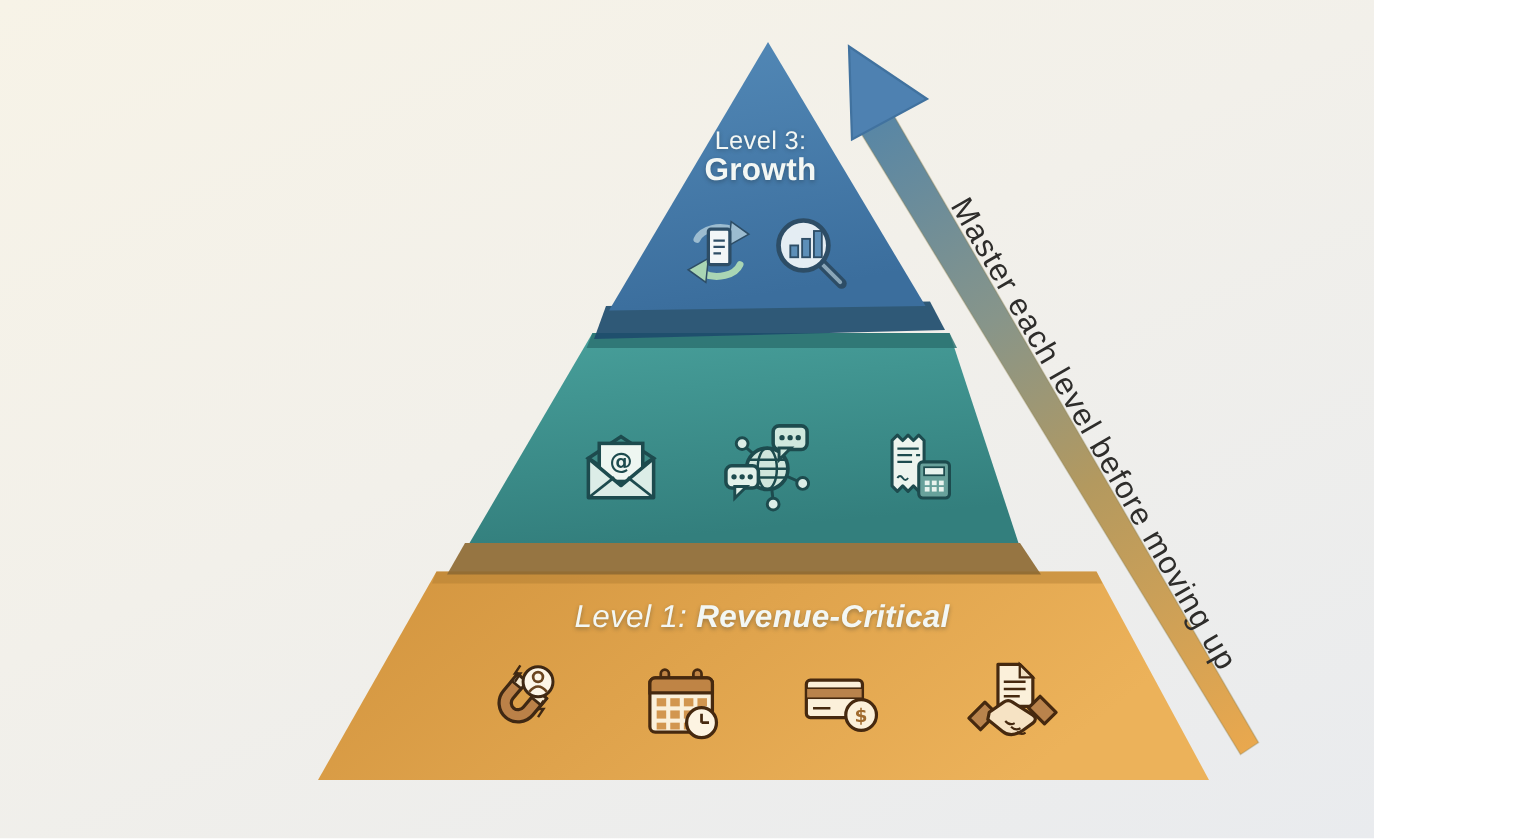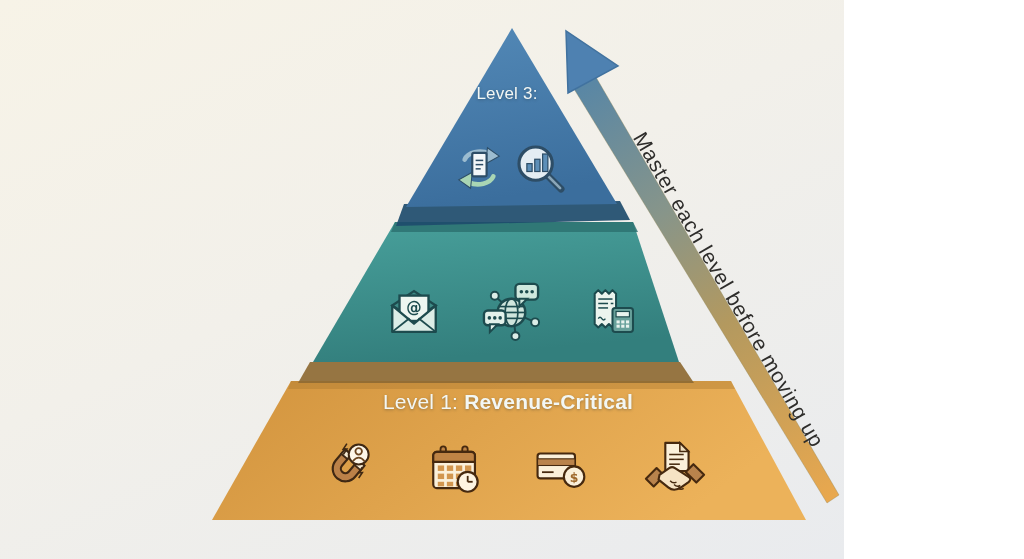--- a/index.html
+++ b/index.html
@@ -1,29 +1,29 @@
 <!DOCTYPE html>
 <html><head>
 <meta charset="utf-8">
 <style>
   html,body{margin:0;padding:0;}
   .stage{
-    position:relative;width:844px;height:559px;overflow:hidden;
+    position:relative;width:916px;height:559px;overflow:hidden;
     background:linear-gradient(155deg,#f7f3e7 0%,#f2f0ea 45%,#e9ebee 100%);
     font-family:"Liberation Sans",sans-serif;
   }
   .stage svg{display:block;}
   .shapes{position:absolute;left:0;top:0;}
   .icon{position:absolute;}
   .lvl-text{position:absolute;text-align:center;color:#f3f7f4;
     text-shadow:0 1px 3px rgba(30,40,45,.35);letter-spacing:.2px;}
   .lvl3-text{left:412px;top:84px;width:190px;font-size:17px;line-height:20px;}
   .lvl3-text .title{display:block;font-size:21px;font-weight:700;}
   .lvl2-text{left:363px;top:243px;width:300px;font-size:21px;}
-  .lvl1-text{left:358px;top:390px;width:300px;font-size:21px;}
+  .lvl1-text{left:358px;top:400px;width:300px;font-size:21px;font-style:italic;}
   .lvl-text .prefix{font-weight:400;}
   .lvl2-text .title,.lvl1-text .title{font-weight:700;}
   .arrow-label{
     position:absolute;left:649px;top:128px;white-space:nowrap;
     font-size:21px;letter-spacing:.8px;color:#2e2d2b;
     transform:rotate(60deg);transform-origin:0 0;
   }
 </style>
 </head>
 <body>
@@ -63,20 +63,21 @@
     <polygon points="404,204 620,201 630,220 396,226" fill="#1e4c6d" opacity="0.92"></polygon>
 
     <polygon points="512,28 617,204 406,207" fill="url(#gBlue)"></polygon>
 
     <polygon points="571,84 593,72 839,495 827,503" fill="url(#gArrow)" stroke="#8d8250" stroke-opacity="0.35" stroke-width="1"></polygon>
     <polygon points="566,31 568,93 618,66" fill="#4e81b1" stroke="#41729f" stroke-width="1.5"></polygon>
   </svg>
 
   <div class="lvl-text lvl3-text">
     <span class="prefix">Level 3:</span>
+    <span class="title">Growth</span>
   </div>
 
 
   <div class="lvl-text lvl1-text">
     <span class="prefix">Level 1:</span>
     <span class="title">Revenue-Critical</span>
   </div>
 
   <svg class="icon" style="left:452px;top:141px" width="54" height="54" viewBox="0 0 64 64">
     <path d="M15 22 A19 13 0 0 1 44 15" stroke="#9cbcd0" stroke-width="5.5" fill="none" stroke-linecap="round"></path>

